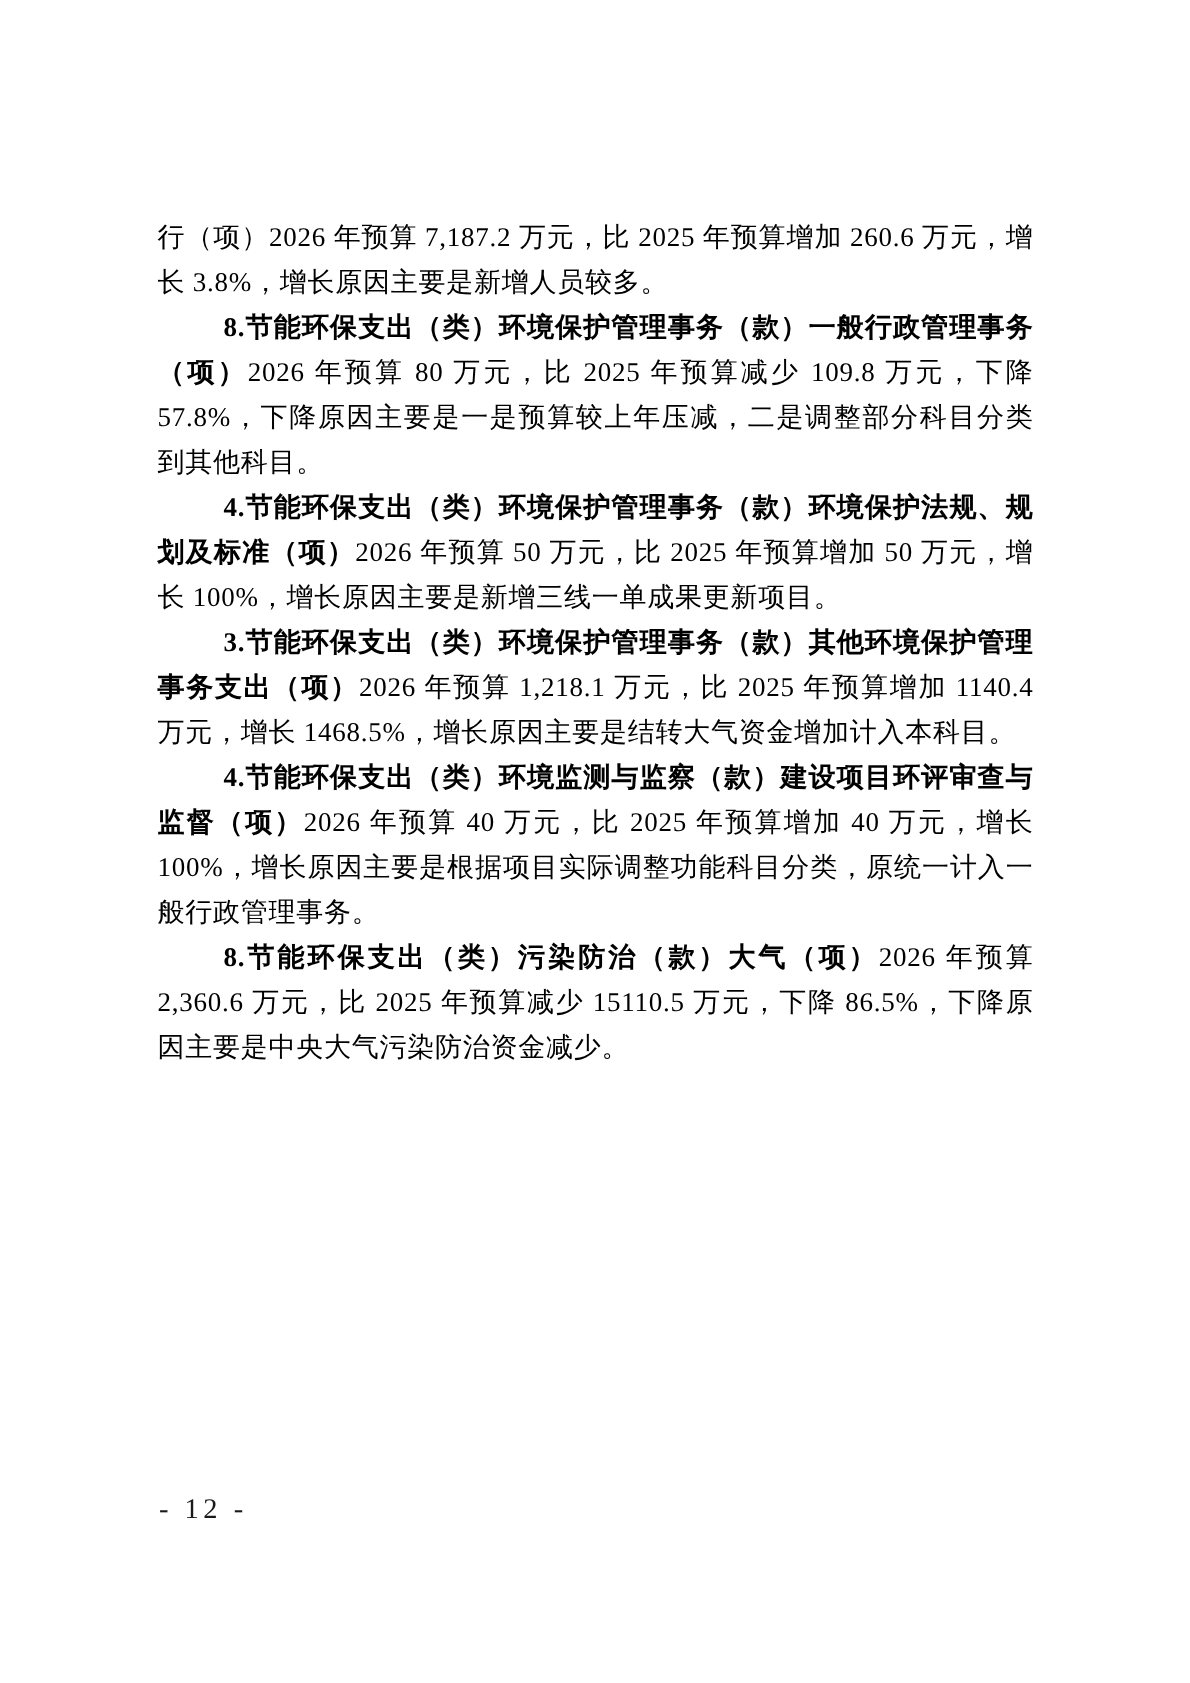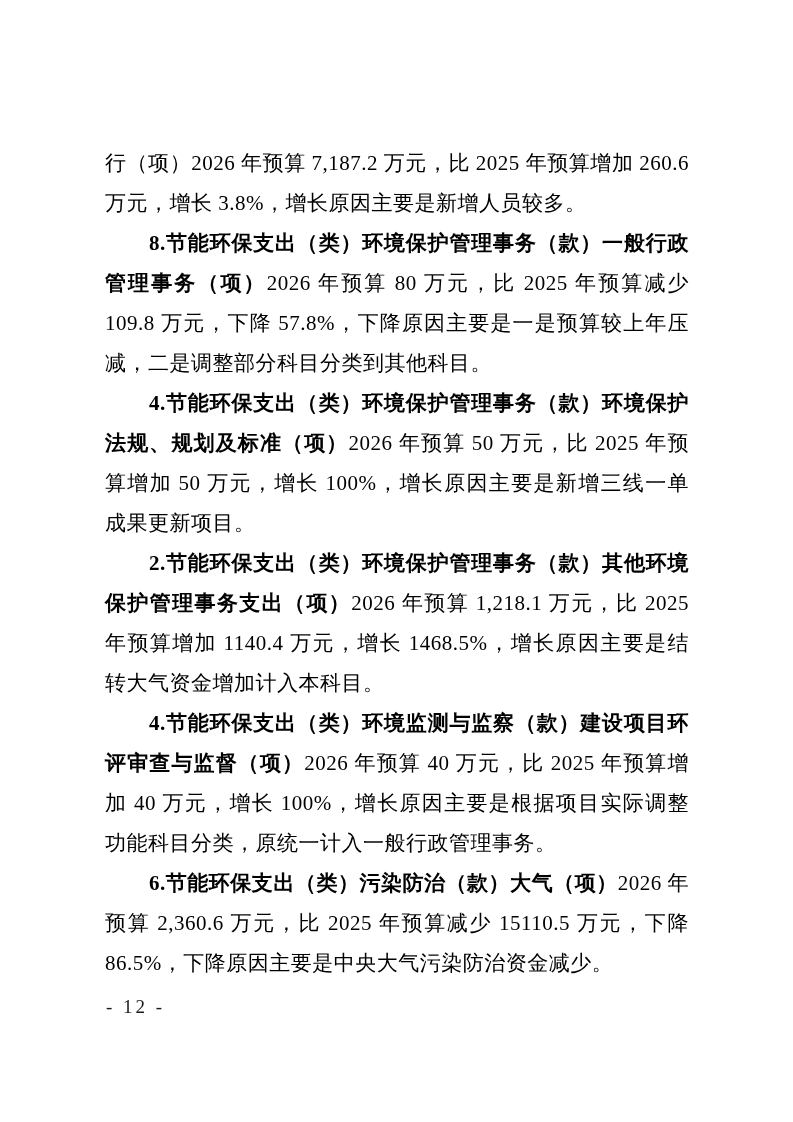--- a/index.html
+++ b/index.html
@@ -17,22 +17,22 @@
     color: #000000;
   }
   .content {
     position: absolute;
     left: 105px;
     top: 143px;
     width: 584px;
   }
   .para {
     margin: 0;
-    font-size: 21px;
-    line-height: 40px;
+    font-size: 18px;
+    line-height: 30px;
     text-align: justify;
     text-justify: inter-character;
     letter-spacing: 0.5px;
   }
   .para.indent {
     text-indent: 44px;
   }
   .seg-bold {
     font-weight: bold;
   }
@@ -51,23 +51,23 @@
 
 <div class="page">
   <div class="content">
 
     <p class="para"><span>行（项）2026 年预算 7,187.2 万元，比 2025 年预算增加 260.6 万元，增长 3.8%，增长原因主要是新增人员较多。</span></p>
 
     <p class="para indent"><span class="seg-bold">8.节能环保支出（类）环境保护管理事务（款）一般行政管理事务（项）</span><span>2026 年预算 80 万元，比 2025 年预算减少 109.8 万元，下降 57.8%，下降原因主要是一是预算较上年压减，二是调整部分科目分类到其他科目。</span></p>
 
     <p class="para indent"><span class="seg-bold">4.节能环保支出（类）环境保护管理事务（款）环境保护法规、规划及标准（项）</span><span>2026 年预算 50 万元，比 2025 年预算增加 50 万元，增长 100%，增长原因主要是新增三线一单成果更新项目。</span></p>
 
-    <p class="para indent"><span class="seg-bold">2.节能环保支出（类）环境保护管理事务（款）其他环境保护管理事务支出（项）</span><span>2026 年预算 1,218.1 万元，比 2025 年预算增加 1140.4 万元，增长 1468.5%，增长原因主要是结转大气资金增加计入本科目。</span></p>
+    <p class="para indent"><span class="seg-bold">3.节能环保支出（类）环境保护管理事务（款）其他环境保护管理事务支出（项）</span><span>2026 年预算 1,218.1 万元，比 2025 年预算增加 1140.4 万元，增长 1468.5%，增长原因主要是结转大气资金增加计入本科目。</span></p>
 
     <p class="para indent"><span class="seg-bold">4.节能环保支出（类）环境监测与监察（款）建设项目环评审查与监督（项）</span><span>2026 年预算 40 万元，比 2025 年预算增加 40 万元，增长 100%，增长原因主要是根据项目实际调整功能科目分类，原统一计入一般行政管理事务。</span></p>
 
-    <p class="para indent"><span class="seg-bold">6.节能环保支出（类）污染防治（款）大气（项）</span><span>2026 年预算 2,360.6 万元，比 2025 年预算减少 15110.5 万元，下降 86.5%，下降原因主要是中央大气污染防治资金减少。</span></p>
+    <p class="para indent"><span class="seg-bold">8.节能环保支出（类）污染防治（款）大气（项）</span><span>2026 年预算 2,360.6 万元，比 2025 年预算减少 15110.5 万元，下降 86.5%，下降原因主要是中央大气污染防治资金减少。</span></p>
 
 
   </div>
 
   <div class="footer">- 12 -</div>
 </div>
 
 </body></html>

